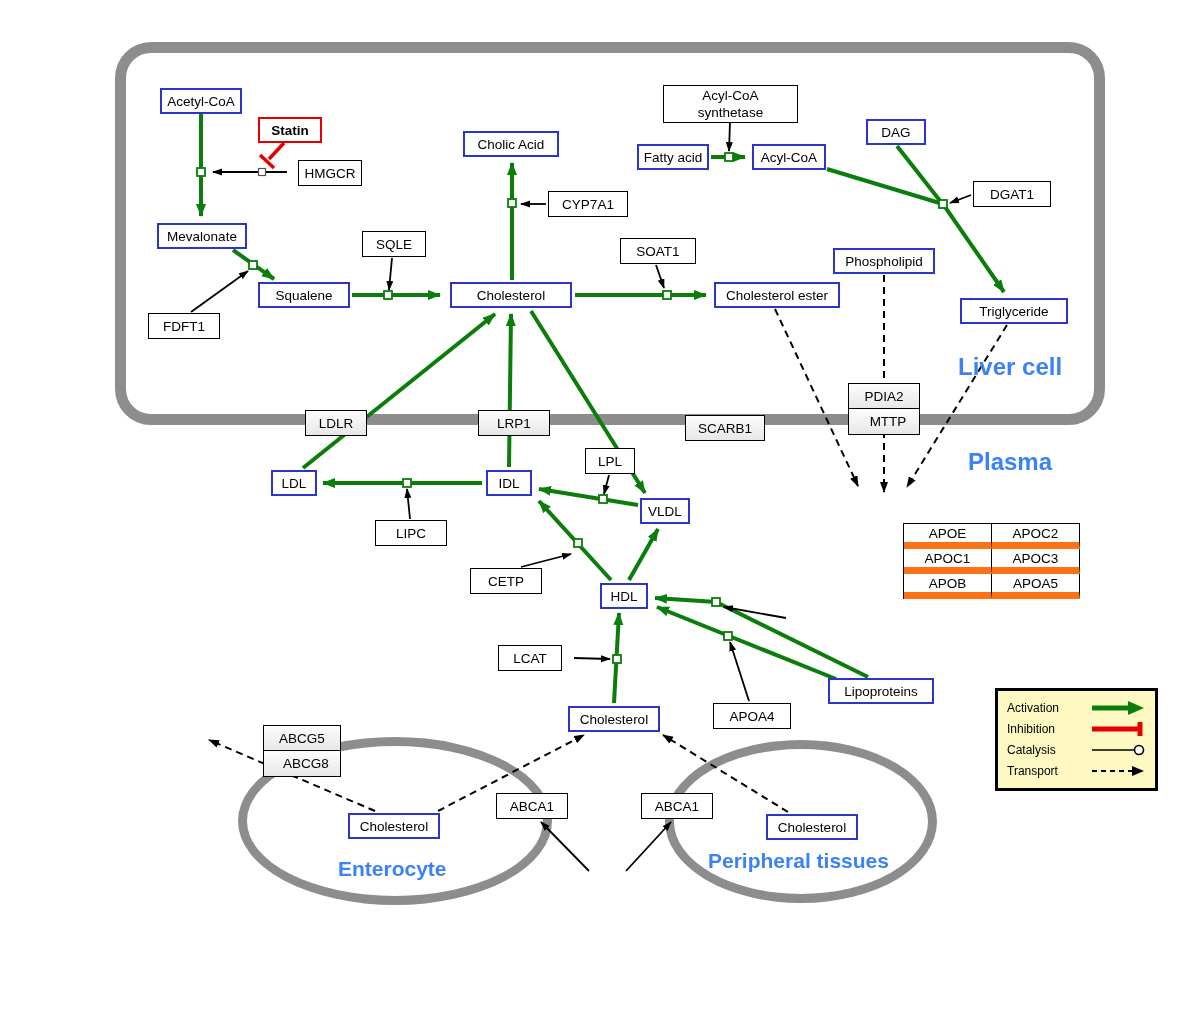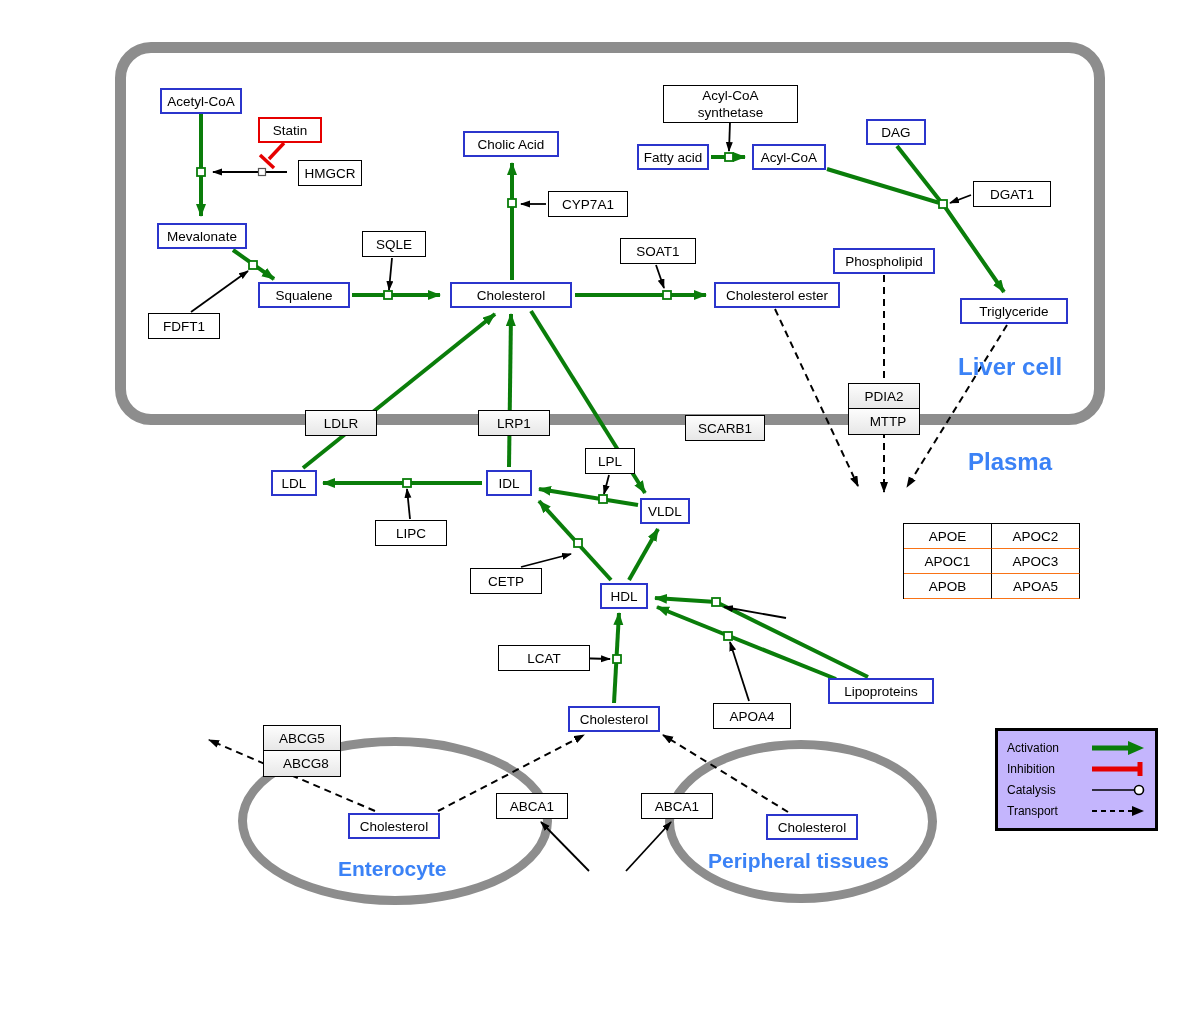--- a/index.html
+++ b/index.html
@@ -11,38 +11,38 @@
   .liver { border:11px solid #8d8d8d; border-radius:36px; }
   .cell-ellipse { border:9px solid #8d8d8d; border-radius:50%; }
 
   .edges { position:absolute; left:0; top:0; }
 
   .node { position:absolute; height:26px; display:flex; align-items:center; justify-content:center;
           background:#fff; font-size:13.5px; color:#000; text-align:center; white-space:nowrap; }
   .m   { border:2px solid #2b35cc; }           
   .g   { border:1px solid #000; }              
   .gray{ background:linear-gradient(#fdfdfd,#e7e7e7); }
-  .inh { border:2px solid #e60000; }           
+  .inh { border:2px solid #e60000;font-weight:bold; }           
 
   .stack { position:absolute; border:1px solid #000; display:flex; flex-direction:column; background:#fff; }
   .stack .row { height:25px; display:flex; align-items:center; justify-content:center;
                 font-size:13.5px; border-bottom:1px solid #000; background:linear-gradient(#fdfdfd,#e7e7e7); }
   .stack .row:last-child { border-bottom:none;padding-left:8px; }
 
   .apo { position:absolute; display:grid; grid-template-columns:88px 88px;
          border-top:1px solid #000; border-left:1px solid #000; background:#fff; }
   .apo .cell { width:88px; height:25px; display:flex; align-items:center; justify-content:center;
-               font-size:13.5px; border-right:1px solid #000; border-bottom:1px solid #f97316; }
+               font-size:13.5px; border-right:1px solid #000; border-bottom:7px solid #f97316; }
 
   .comp-label { position:absolute; font-weight:bold; color:#3b82f6; white-space:nowrap; }
   .lg { font-size:24px; }
   .md { font-size:21px; }
 
-  .legend { position:absolute; border:3px solid #000; background:#c4b5fd; padding:7px 9px;
-            display:flex; flex-direction:column; justify-content:space-between;margin-top:40px; }
+  .legend { position:absolute; border:3px solid #000; background:#fef9c3; padding:7px 9px;
+            display:flex; flex-direction:column; justify-content:space-between; }
   .legend .lrow { display:flex; align-items:center; justify-content:space-between; height:22px; }
   .legend .llabel { font-size:12px; color:#000; }
 </style>
 </head>
 <body>
 
 <div class="canvas">
 
   <div class="compartment liver" style="left:115px;top:42px;width:990px;height:383px"></div>
   <div class="compartment cell-ellipse" style="left:238px;top:737px;width:314px;height:168px"></div>
@@ -157,27 +157,27 @@
   <div class="node g" style="left:298px;top:160px;width:64px">HMGCR</div>
   <div class="node g" style="left:362px;top:231px;width:64px">SQLE</div>
   <div class="node g" style="left:148px;top:313px;width:72px">FDFT1</div>
   <div class="node g" style="left:548px;top:191px;width:80px">CYP7A1</div>
   <div class="node g" style="left:620px;top:238px;width:76px">SOAT1</div>
   <div class="node g" style="left:663px;top:85px;width:135px;height:38px;flex-direction:column;line-height:17px">
     <span>Acyl-CoA</span>
     <span>synthetase</span>
   </div>
   <div class="node g" style="left:973px;top:181px;width:78px">DGAT1</div>
-  <div class="node g gray" style="left:305px;top:410px;width:72px">LDLR</div>
+  <div class="node g gray" style="left:305px;top:410px;width:62px">LDLR</div>
   <div class="node g gray" style="left:478px;top:410px;width:72px">LRP1</div>
   <div class="node g gray" style="left:685px;top:415px;width:80px">SCARB1</div>
   <div class="node g" style="left:585px;top:448px;width:50px">LPL</div>
   <div class="node g" style="left:375px;top:520px;width:72px">LIPC</div>
   <div class="node g" style="left:470px;top:568px;width:72px">CETP</div>
-  <div class="node g" style="left:498px;top:645px;width:92px">LCAT</div>
+  <div class="node g" style="left:498px;top:645px;width:64px">LCAT</div>
   <div class="node g" style="left:713px;top:703px;width:78px">APOA4</div>
   <div class="node g" style="left:496px;top:793px;width:72px">ABCA1</div>
   <div class="node g" style="left:641px;top:793px;width:72px">ABCA1</div>
 
   <div class="stack" style="left:848px;top:383px;width:72px">
     <div class="row">PDIA2</div>
     <div class="row">MTTP</div>
   </div>
   <div class="stack" style="left:263px;top:725px;width:78px">
     <div class="row">ABCG5</div>

